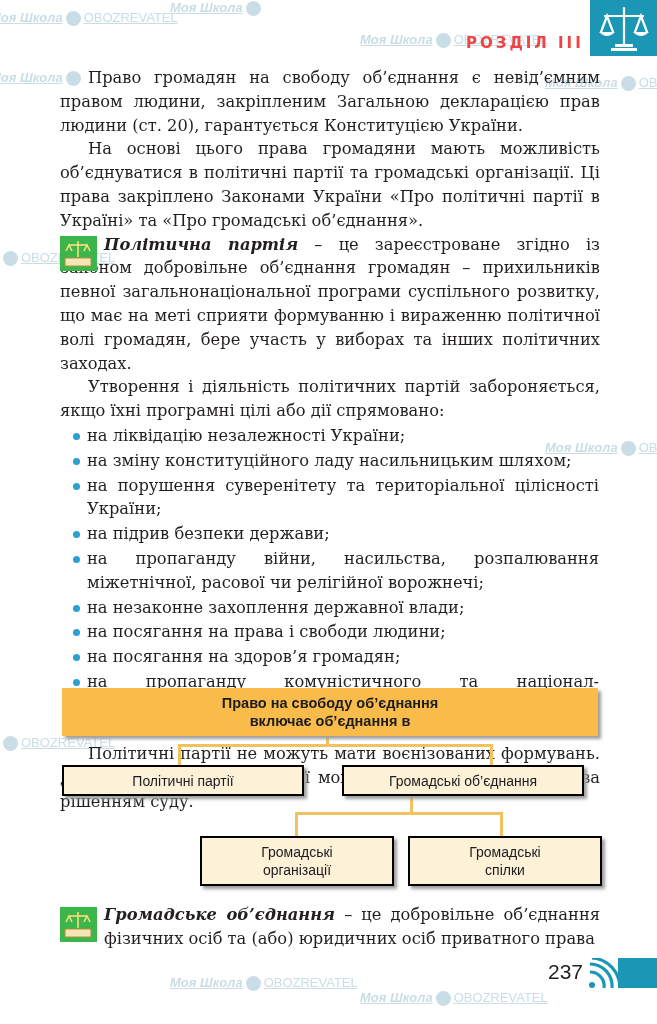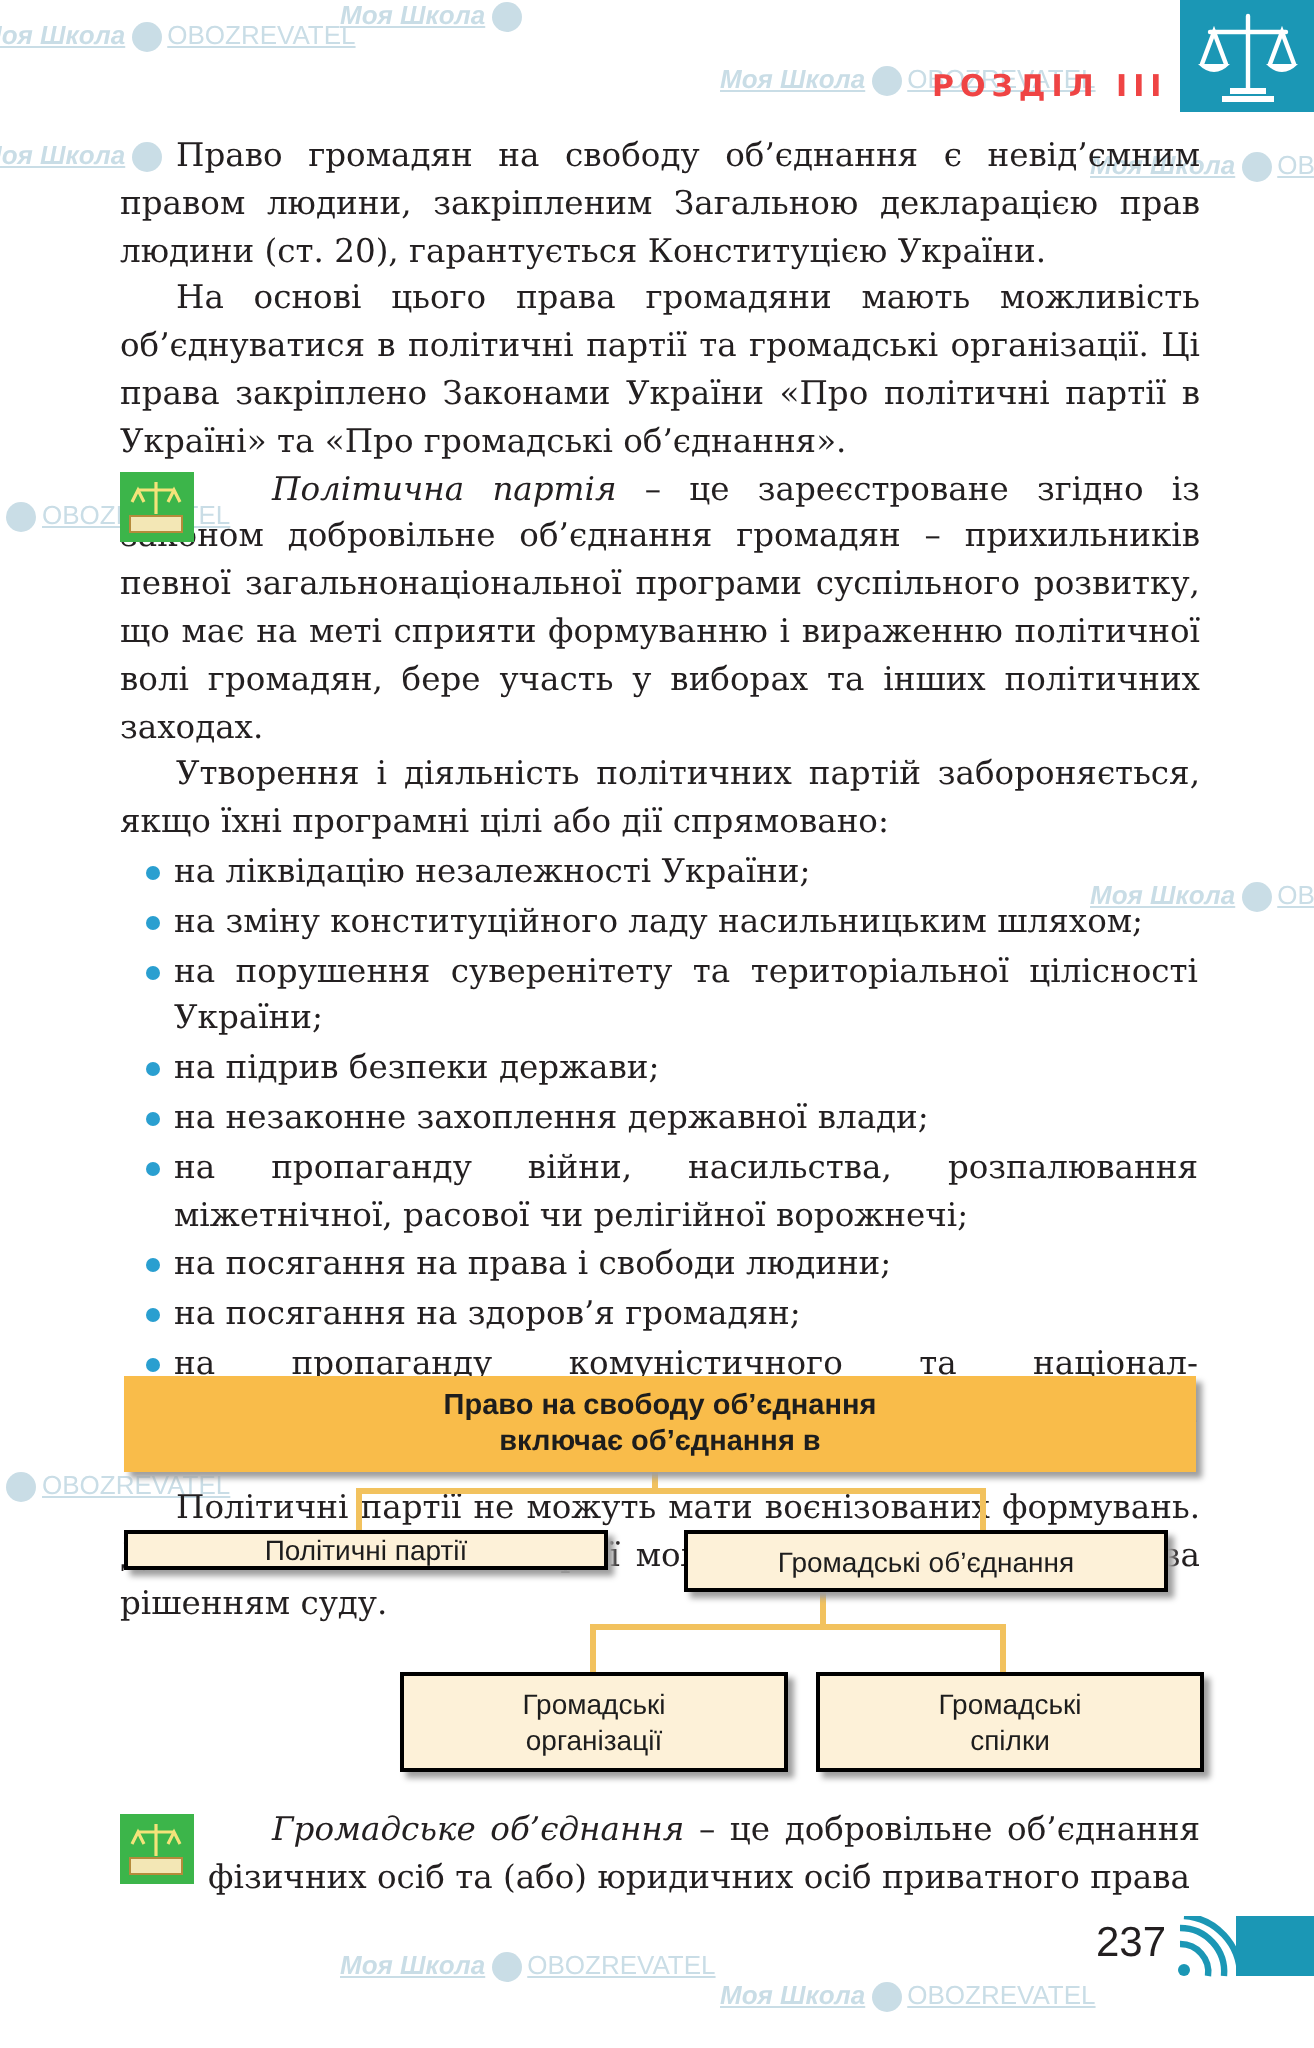--- a/index.html
+++ b/index.html
@@ -28,21 +28,21 @@
     font-size:16.3px; line-height:23.8px; text-align:justify;
   }
   .p { margin:0; text-indent:28px; text-align:justify; }
   .p.noindent { text-indent:0; }
   .def { position:relative; padding-left:0; }
   .def-icon {
     position:absolute; left:0; top:3px; width:37px; height:35px;
     background:#3cb54a; display:flex; align-items:center; justify-content:center;
   }
   .def .line1 { margin-left:44px; text-align:justify; }
-  .term { font-weight:normal; font-style:italic;margin-left:32px; }
+  .term { font-weight:bold; font-style:italic; }
   ul.bul { list-style:none; margin:0; padding:0; }
   ul.bul li { position:relative; padding-left:26px; margin:1px; text-align:justify; }
   ul.bul li::before {
     content:""; position:absolute; left:12px; top:9px; width:7px; height:7px; border-radius:50%; background:#2a9fd0;
   }
 
   .diag-box {
     position:absolute; box-sizing:border-box; border:2px solid #000000;
     background:#fdf1d8; box-shadow:3px 3px 3px #9e9e9e;
     font-family:"Liberation Sans", sans-serif; color:#1d1d1d;
@@ -104,22 +104,22 @@
     <p class="p noindent line1" style="margin-left:0;text-indent:44px;"><span class="term">Політична партія</span><span> – це зареєстроване згідно із законом добровільне об’єднання громадян – прихильників певної загальнонаціональної програми суспільного розвитку, що має на меті сприяти формуванню і вираженню політичної волі громадян, бере участь у виборах та інших політичних заходах.</span></p>
   </div>
 
   <p class="p">Утворення і діяльність політичних партій забороняється, якщо їхні програмні цілі або дії спрямовано:</p>
 
   <ul class="bul">
     <li>на ліквідацію незалежності України;</li>
     <li>на зміну конституційного ладу насильницьким шляхом;</li>
     <li>на порушення суверенітету та територіальної цілісності України;</li>
     <li>на підрив безпеки держави;</li>
+    <li>на пропаганду війни, насильства, розпалювання міжетнічної, расової чи релігійної ворожнечі;</li>
     <li>на незаконне захоплення державної влади;</li>
-    <li>на пропаганду війни, насильства, розпалювання міжетнічної, расової чи релігійної ворожнечі;</li>
     <li>на посягання на права і свободи людини;</li>
     <li>на посягання на здоров’я громадян;</li>
     <li>на пропаганду комуністичного та націонал-соціалістичного (нацистського) тоталітарних режимів та їх символіки.</li>
   </ul>
 
   <p class="p">Політичні партії не можуть мати воєнізованих формувань. Діяльність політичної партії може бути заборонена лише за рішенням суду.</p>
 </div>
 
 <div>
   <div class="conn" style="left:326px;top:736px;width:3px;height:10px;"></div>
@@ -128,21 +128,21 @@
   <div class="conn" style="left:490px;top:744px;width:3px;height:22px;"></div>
   <div class="conn" style="left:410px;top:796px;width:3px;height:18px;"></div>
   <div class="conn" style="left:295px;top:812px;width:208px;height:3px;"></div>
   <div class="conn" style="left:295px;top:812px;width:3px;height:24px;"></div>
   <div class="conn" style="left:500px;top:812px;width:3px;height:24px;"></div>
 
   <div class="diag-box diag-top" style="left:62px;top:688px;width:536px;height:48px;flex-direction:column;">
     <span>Право на свободу об’єднання</span>
     <span>включає об’єднання в</span>
   </div>
-  <div class="diag-box" style="left:62px;top:765px;width:242px;height:20px;">
+  <div class="diag-box" style="left:62px;top:765px;width:242px;height:31px;">
     <span>Політичні партії</span>
   </div>
   <div class="diag-box" style="left:342px;top:765px;width:242px;height:31px;">
     <span>Громадські об’єднання</span>
   </div>
   <div class="diag-box" style="left:200px;top:836px;width:194px;height:50px;flex-direction:column;">
     <span>Громадські</span>
     <span>організації</span>
   </div>
   <div class="diag-box" style="left:408px;top:836px;width:194px;height:50px;flex-direction:column;">

